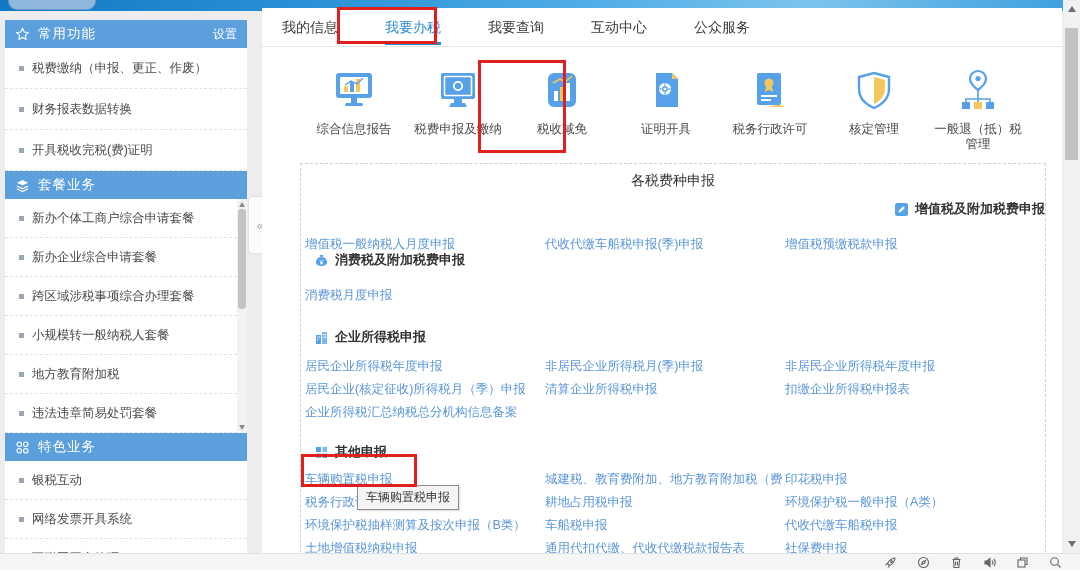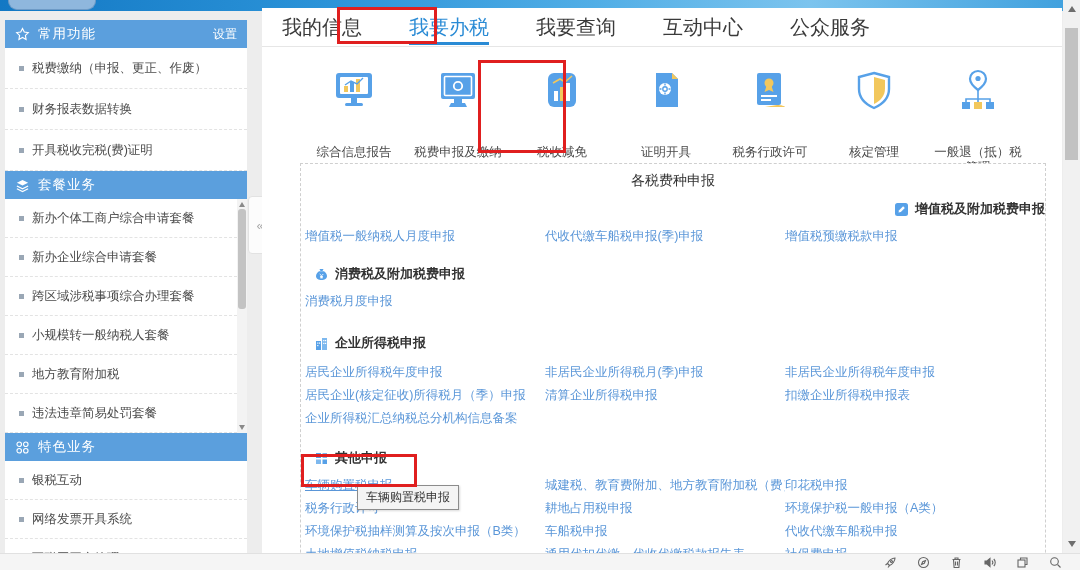--- a/index.html
+++ b/index.html
@@ -28,40 +28,40 @@
   .arr.down{bottom:3px;border-top:5px solid #8a8a8a;}
 
   
   .collapse{position:absolute;left:248px;top:196px;width:22px;height:56px;background:#fcfcfc;
     border:1px solid #e2e2e2;border-radius:4px;display:flex;align-items:center;justify-content:center;
     color:#aaa;font-size:13px;cursor:pointer;}
 
   
   .main{position:absolute;left:262px;top:8px;width:800px;height:562px;background:#fff;}
   .tabsbar{height:38px;border-bottom:1px solid #e6e6e6;display:flex;align-items:center;padding-left:20px;}
-  .tab{font-size:20px;color:#3a3a3a;margin-right:47px;height:38px;line-height:38px;cursor:pointer;position:relative;}
+  .tab{font-size:14px;color:#3a3a3a;margin-right:47px;height:38px;line-height:38px;cursor:pointer;position:relative;}
   .tab.active{color:#2a8bd5;}
   .tab.active::after{content:"";position:absolute;left:0;right:0;bottom:1px;height:3px;background:#2a8bd5;}
 
   
   .iconrow{display:flex;justify-content:space-between;padding:14px 36px 0 44px;}
-  .icell{width:96px;display:flex;flex-direction:column;align-items:center;cursor:pointer;gap:23px;}
+  .icell{width:96px;display:flex;flex-direction:column;align-items:center;cursor:pointer;}
   .icell .ic{height:52px;display:flex;align-items:flex-end;justify-content:center;}
   .icell .lb{margin-top:9px;font-size:12.5px;color:#4a4a4a;text-align:center;line-height:15px;}
 
   
   .contentbox{position:absolute;left:300px;top:163px;width:744px;height:470px;
     border:1px dashed #cfcfcf;padding:8px 0 0 0;background:#fff;}
   .cb-title{text-align:center;font-size:14px;font-weight:normal;color:#333;}
   .sec-head{display:flex;align-items:center;margin-left:14px;font-size:13px;font-weight:bold;color:#333;}
   .sec-head .si{margin-right:7px;display:flex;}
   .links{display:grid;grid-template-columns:240px 240px auto;row-gap:10px;margin-left:4px;padding-right:8px;}
   .lnk{font-size:12.5px;color:#5a96d8;line-height:13px;cursor:pointer;white-space:nowrap;overflow:hidden;}
   .lnk.hl{text-decoration:underline;}
-  .mt16{margin-top:10px;justify-content:flex-end;}.mt12{margin-top:12px;}.mt22{margin-top:22px;}
+  .mt16{margin-top:10px;justify-content:flex-end;}.mt12{margin-top:20px;}.mt22{}
   .mt26{margin-top:26px;}.mt24{margin-top:24px;}.mt14{margin-top:14px;}.mt10{margin-top:12px;}
 
   
   .redbox{position:absolute;border:3px solid #e01f1f;z-index:30;pointer-events:none;}
   .rb-tab{left:337px;top:7px;width:94px;height:31px;}
   .rb-icon{left:478px;top:60px;width:82px;height:87px;}
   .rb-link{left:301px;top:454px;width:110px;height:27px;}
 
   
   .tooltip{position:absolute;left:357px;top:485px;background:#f4f4f4;border:1px solid #8c8c8c;

